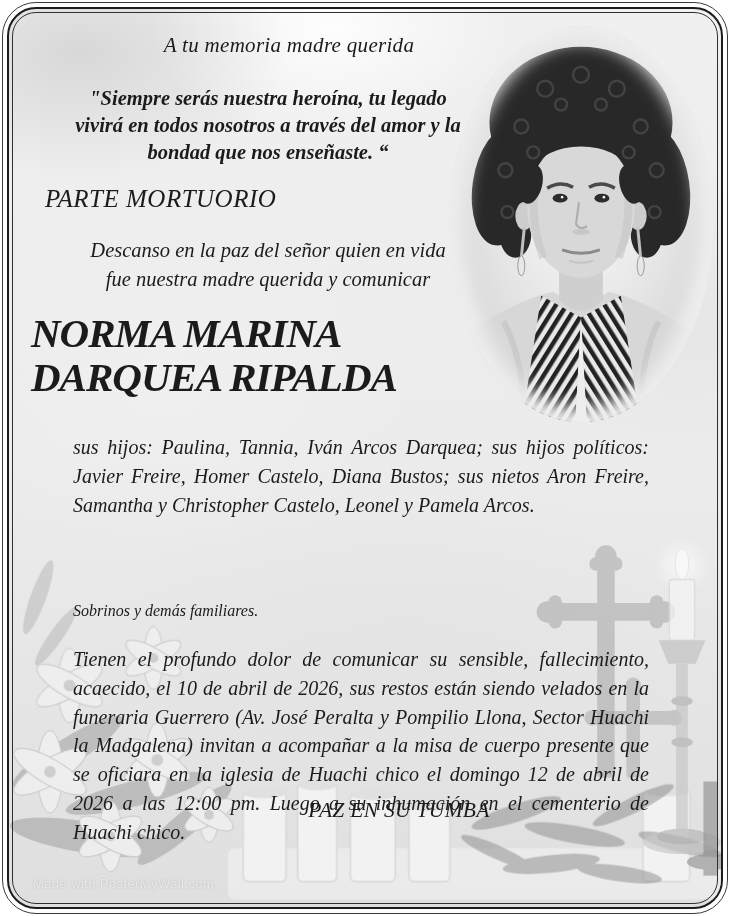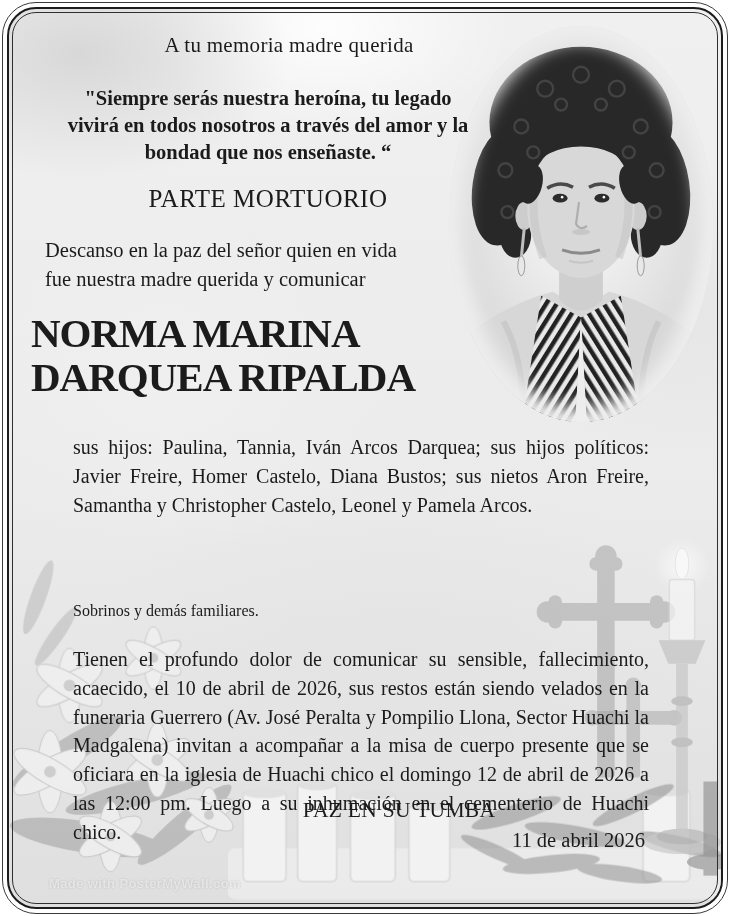--- a/index.html
+++ b/index.html
@@ -22,46 +22,46 @@
       radial-gradient(ellipse 340px 230px at 22% 42%, rgba(240,240,240,.85), transparent 72%),
       radial-gradient(ellipse 420px 260px at 55% 72%, rgba(226,226,226,.55), transparent 72%),
       linear-gradient(180deg,#f0f0f0 0%,#ebebeb 55%,#dfdfdf 100%);
   }
   .inner-line{
     position:absolute;inset:3px;border:1px solid #2f2f2f;border-radius:24px;
     pointer-events:none;z-index:9;
   }
   svg.decor{position:absolute;inset:0;width:100%;height:100%;z-index:1;}
   .portrait{position:absolute;left:436px;top:12px;width:272px;height:406px;z-index:2;}
-  .content{position:absolute;inset:0;z-index:3;}
+  .content{position:absolute;inset:0;z-index:3;font-style:italic;}
   .dedication{position:absolute;top:24px;left:70px;width:420px;text-align:center;
     font-size:21px;letter-spacing:.3px;}
   .quote{position:absolute;top:76px;left:36px;width:446px;text-align:center;
     font-size:20.5px;font-weight:bold;line-height:1.32;}
   .quote span{display:block;}
-  .section-title{position:absolute;top:176px;left:36px;width:446px;text-align:center;
+  .section-title{position:absolute;top:176px;left:36px;width:446px;text-align:left;
     font-size:25px;letter-spacing:.5px;}
-  .intro{position:absolute;top:227px;left:36px;width:446px;text-align:left;
+  .intro{position:absolute;top:227px;left:36px;width:446px;text-align:center;
     font-size:20.5px;line-height:1.4;}
   .intro span{display:block;}
   .deceased-name{position:absolute;top:302px;left:22px;width:480px;text-align:left;
     font-size:41px;font-weight:bold;line-height:1.08;letter-spacing:-1px;}
   .deceased-name span{display:block;}
   .body-par{position:absolute;left:64px;width:576px;font-size:20px;line-height:1.44;
     text-align:justify;}
   .p-children{top:424px;}
   .p-siblings{top:532px;}
   .p-relatives{position:absolute;left:64px;top:590px;width:576px;font-size:16px;
     line-height:1.44;text-align:left;}
   .p-announcement{top:636px;}
   .closing{position:absolute;top:789px;left:0;width:716px;text-align:center;
     font-size:21.5px;letter-spacing:.3px;margin-left:32px;}
   .date{position:absolute;top:820px;right:76px;font-size:20.5px;}
-  .watermark{position:absolute;left:40px;bottom:16px;z-index:4;
-    font-family:"Liberation Sans", sans-serif;font-style:normal;font-weight:bold;
+  .watermark{position:absolute;left:24px;bottom:16px;z-index:4;
+    font-family:"Liberation Sans", sans-serif;font-style:normal;font-weight:normal;
     font-size:13px;letter-spacing:.4px;color:rgba(255,255,255,.55);
     text-shadow:0 0 2px rgba(110,110,110,.35);}
 </style>
 </head>
 <body>
 
 <div class="outer-line"></div>
 
 <div class="card">
 
@@ -312,19 +312,18 @@
 
     <div class="body-par p-children">sus hijos: Paulina, Tannia, Iván Arcos Darquea; sus hijos políticos: Javier Freire, Homer Castelo, Diana Bustos; sus nietos Aron Freire, Samantha y Christopher Castelo, Leonel y Pamela Arcos.</div>
 
 
     <div class="p-relatives">Sobrinos y demás familiares.</div>
 
     <div class="body-par p-announcement">Tienen el profundo dolor de comunicar su sensible, fallecimiento, acaecido, el 10 de abril de 2026, sus restos están siendo velados en la funeraria Guerrero (Av. José Peralta y Pompilio Llona, Sector Huachi la Madgalena) invitan a acompañar a la misa de cuerpo presente que se oficiara en la iglesia de Huachi chico el domingo 12 de abril de 2026 a las 12:00 pm. Luego a su inhumación en el cementerio de Huachi chico.</div>
 
     <div class="closing">PAZ EN SU TUMBA</div>
 
-    <div class="date">11 de abril 2026</div>
   </div>
 
   <div class="watermark">Made with PosterMyWall.com</div>
 
   <div class="inner-line"></div>
 </div>
 
 </body></html>

